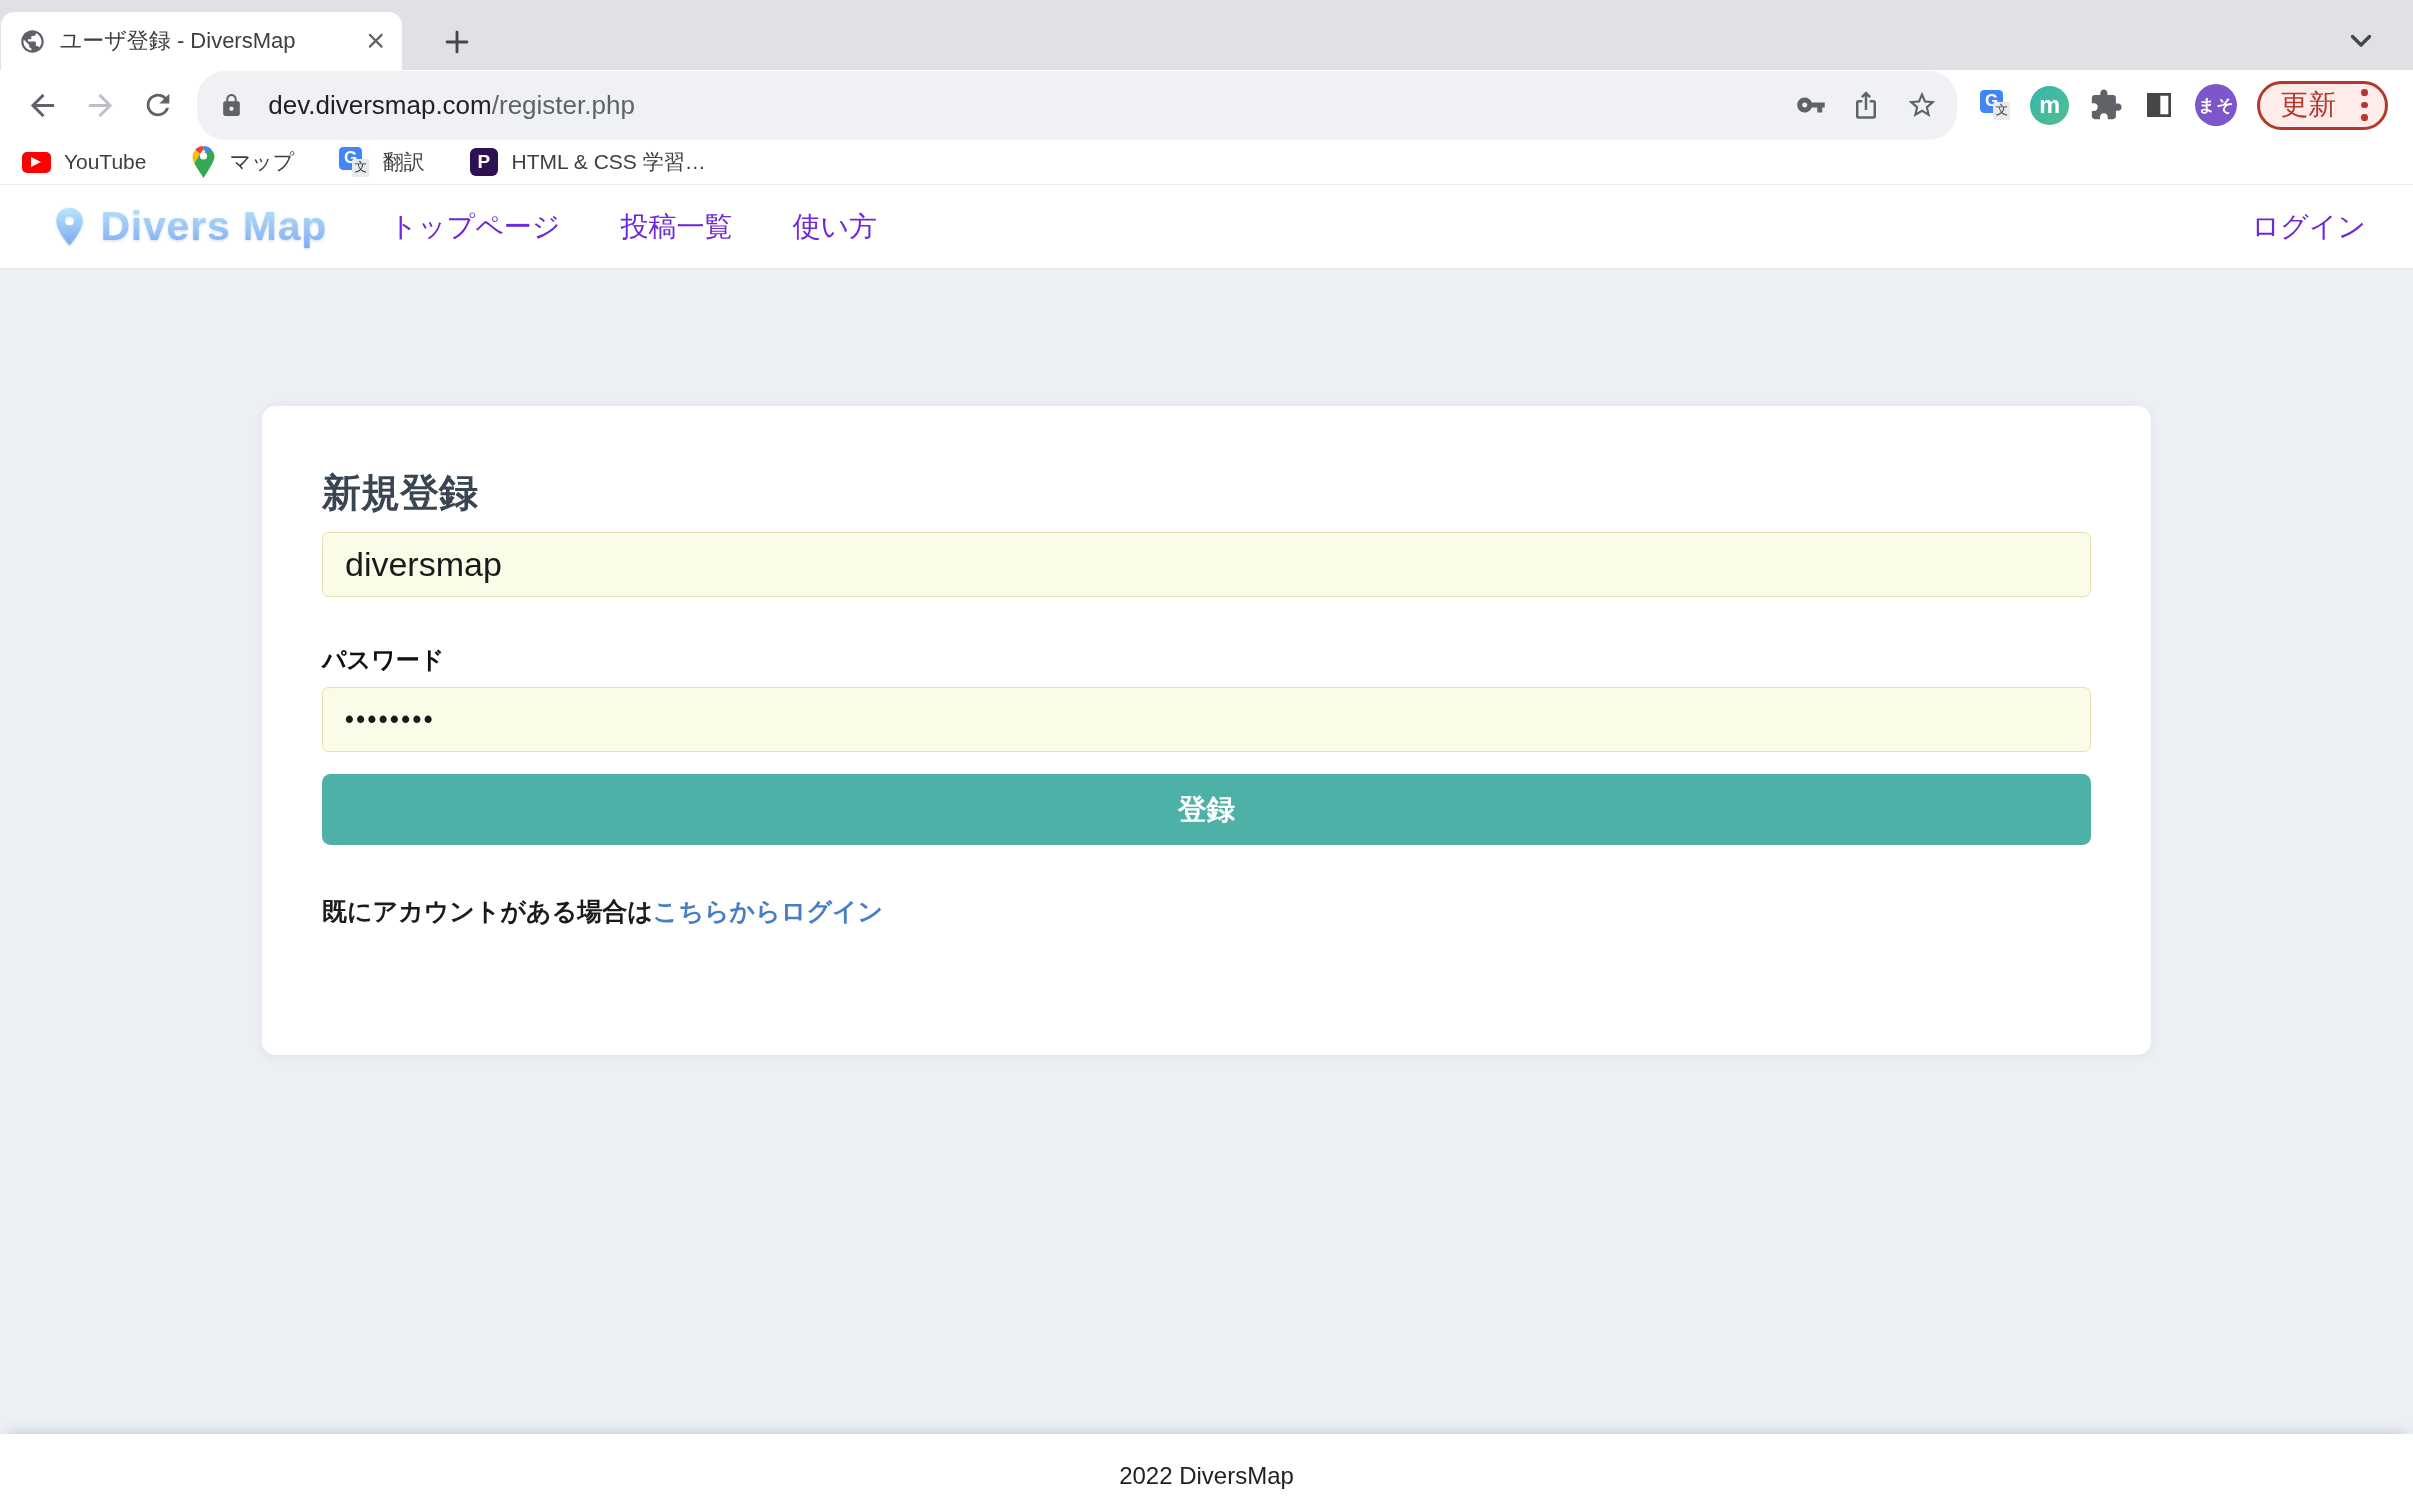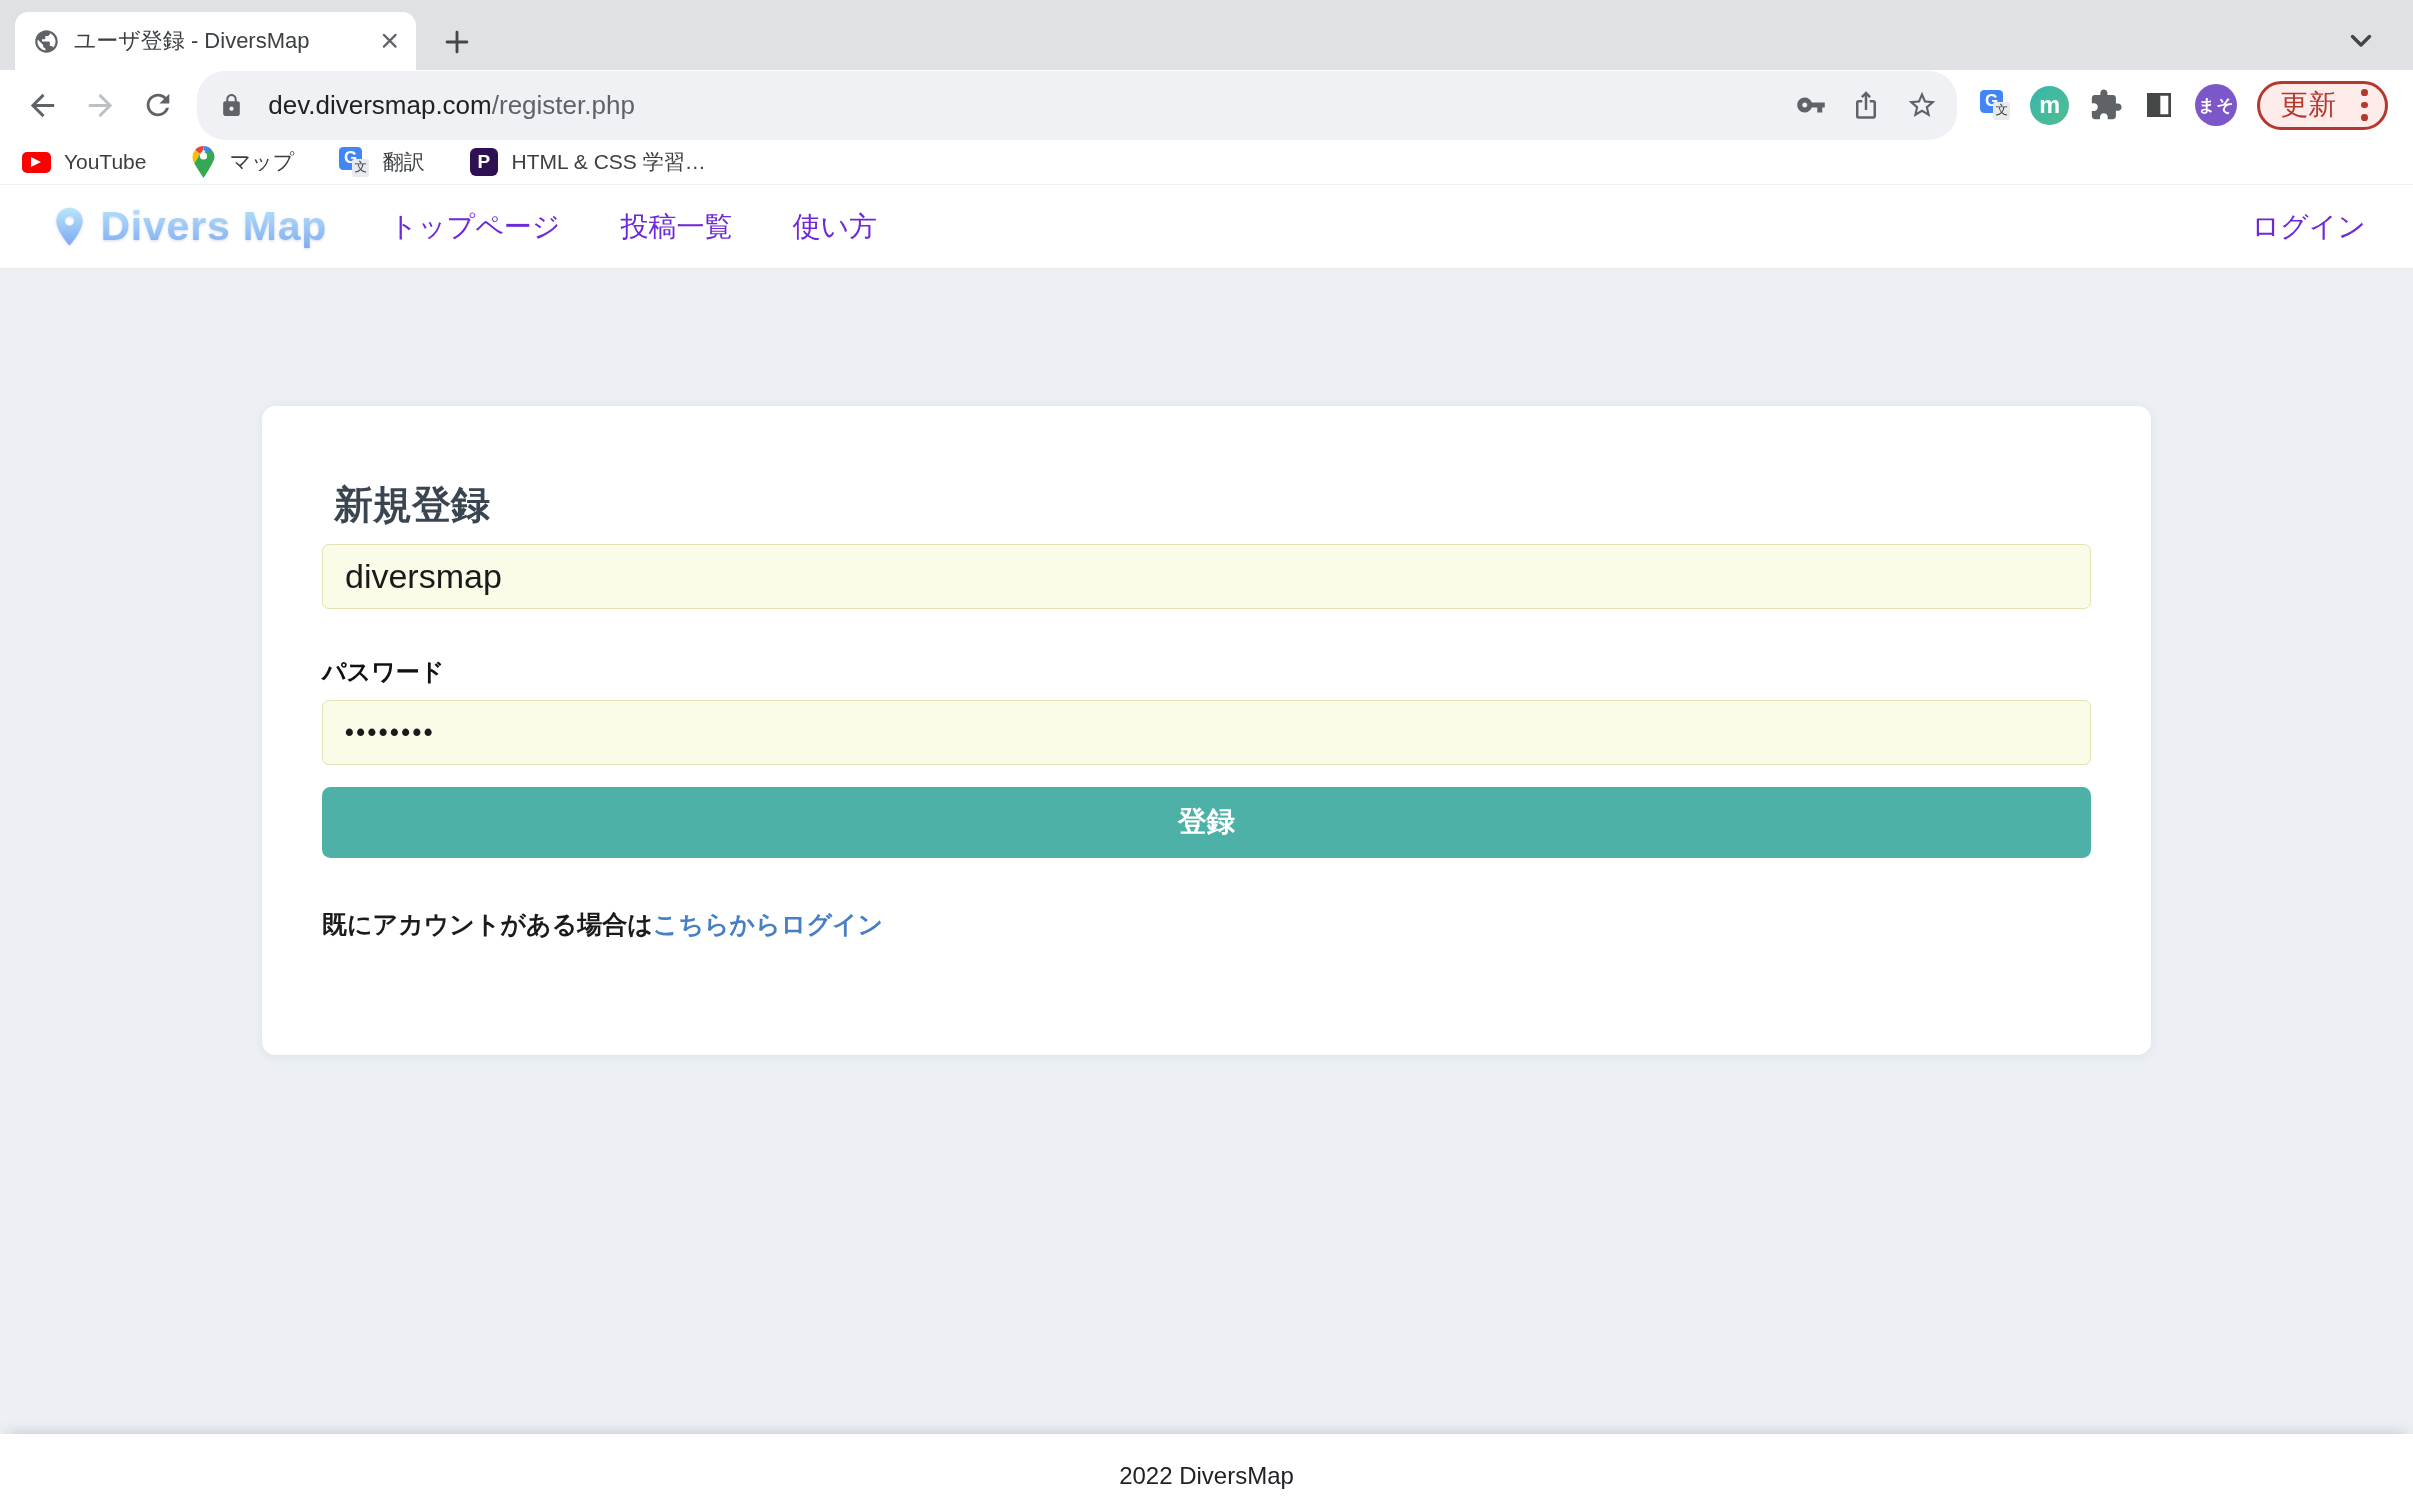--- a/index.html
+++ b/index.html
@@ -8,21 +8,21 @@
     width: 2413px; height: 1508px; overflow: hidden;
     font-family: "Liberation Sans", "DejaVu Sans", sans-serif;
     background: #ecf0f4;
   }
 
   
   .tabstrip {
     height: 70px; background: #dfe1e5; position: relative;
   }
   .tab {
-    position: absolute; left: 15px; top: 11.7px; width: 401px; height: 59px;
+    position: absolute; left: 1px; top: 11.7px; width: 401px; height: 59px;
     background: #fff; border-radius: 13.4px 13.4px 0 0;
     display: flex; align-items: center; padding: 0 15px 0 18.4px; gap: 13.4px;
   }
   .tab-title {
     flex: 1; font-size: 22px; color: #3c4043; white-space: nowrap;
     overflow: hidden; text-overflow: ellipsis;
   }
   .icon-btn { display: flex; align-items: center; justify-content: center; cursor: pointer; border: none; background: transparent; padding: 0; }
   .newtab { position: absolute; left: 432px; top: 17px; width: 49px; height: 49px; border-radius: 50%; }
   .tabsearch { position: absolute; right: 30px; top: 18.4px; width: 44px; height: 44px; }
@@ -83,21 +83,21 @@
   .site-nav { display: flex; align-items: center; gap: 60px; margin-left: 62px; }
   .site-nav a, .login-link { font-size: 28px; color: #6d28d9; text-decoration: none; cursor: pointer; }
   .login-link { margin-left: auto; }
 
   .main { height: 1165px; background: #ecf0f4; }
   .card {
     width: 1889px; height: 649px; margin: 0 auto; position: relative; top: 137px;
     background: #fff; border-radius: 13.4px; padding: 60px 60px 0 60px;
     box-shadow: 0 1.7px 10px rgba(60,80,110,.08);
   }
-  .card h1 { margin: 12px; font-size: 39px; font-weight: bold; color: #3a4551; }
+  .card h1 { margin: 0; font-size: 39px; font-weight: bold; color: #3a4551; }
   .fld-label { margin-top: 47px; font-size: 24px; font-weight: bold; color: #111; }
   .fld-input {
     display: block; width: 100%; height: 65px; margin-top: 11.7px;
     background: #fbfce8; border: 1.7px solid #e5e1b4; border-radius: 6.7px;
     font-size: 34px; color: #1a1a1a; padding: 0 22px;
     font-family: "Liberation Sans", "DejaVu Sans", sans-serif;
   }
   .fld-input.pw { font-size: 25px; font-weight: bold; letter-spacing: 2.5px; }
   .submit-btn {
     display: block; width: 100%; height: 71px; margin-top: 22px;

